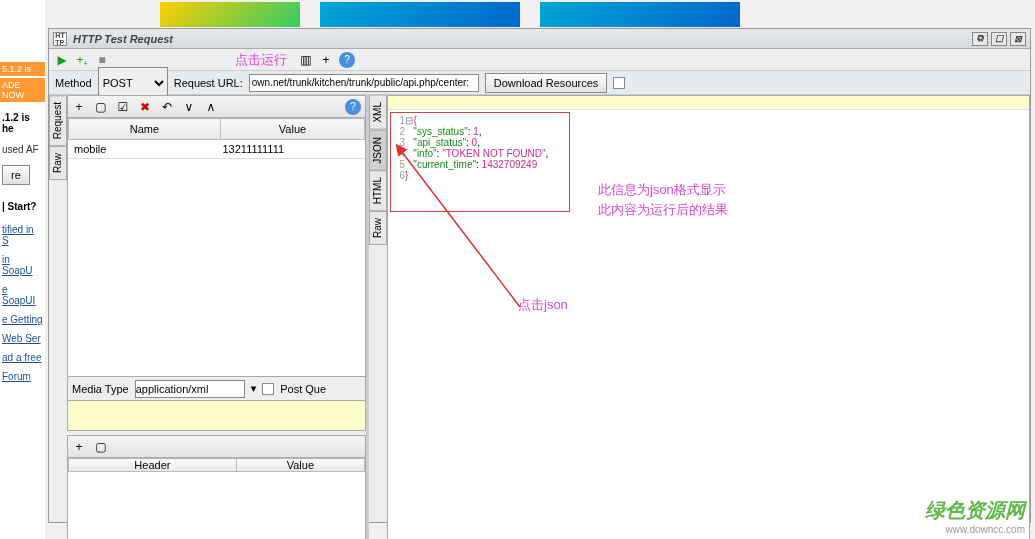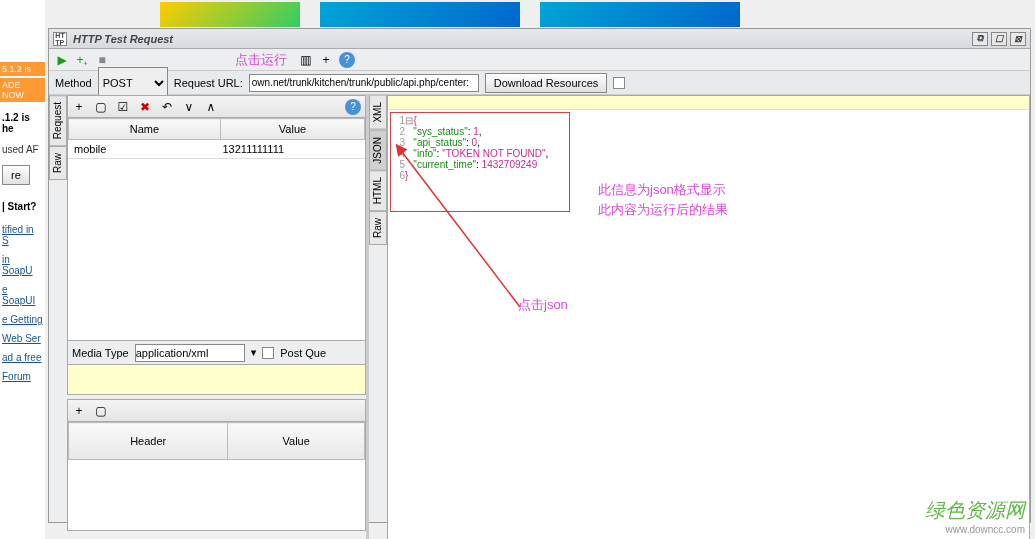--- a/index.html
+++ b/index.html
@@ -38,29 +38,29 @@
 .left-side-tabs { position: absolute; left: 0; top: 0; width: 18px; display: flex; flex-direction: column; }
 .vtab { writing-mode: vertical-rl; transform: rotate(180deg); font-size: 10px; padding: 6px 2px; border: 1px solid #aaa; background: #e8e8e8; cursor: pointer; text-align: center; }
 
 .subpanel { margin-left: 18px; border: 1px solid #aaa; display: flex; flex-direction: column; }
 .subpanel-tb { height: 22px; background: linear-gradient(#f4f4f4, #e4e4e4); border-bottom: 1px solid #aaa; display: flex; align-items: center; padding: 0 4px; gap: 8px; font-size: 11px; }
 .help-btn { width: 16px; height: 16px; border-radius: 50%; background: #4a90d9; color: #fff; font-size: 10px; display: flex; align-items: center; justify-content: center; cursor: pointer; }
 
 .params-table { width: 100%; border-collapse: collapse; font-size: 11px; }
 .params-table th { background: linear-gradient(#fafafa, #e8e8e8); border: 1px solid #bbb; padding: 4px; font-weight: normal; }
 .params-table td { border-bottom: 1px solid #ddd; padding: 3px 6px; }
-.params-body { height: 200px; overflow: auto; background: #fff; }
+.params-body { height: 236px; overflow: auto; background: #fff; }
 
 .media-row { height: 24px; display: flex; align-items: center; padding: 0 4px; gap: 6px; font-size: 11px; border-top: 1px solid #aaa; }
 .media-input { width: 110px; height: 18px; border: 1px solid #888; font-size: 11px; }
 .yellow-area { height: 30px; background: #ffffcc; border-top: 1px solid #aaa; }
 
 .headers-panel { margin-left: 18px; margin-top: 4px; border: 1px solid #aaa; }
 .headers-table { width: 100%; border-collapse: collapse; font-size: 11px; }
-.headers-table th { background: linear-gradient(#fafafa, #e8e8e8); border: 1px solid #bbb; padding: 12px; font-weight: normal; }
+.headers-table th { background: linear-gradient(#fafafa, #e8e8e8); border: 1px solid #bbb; padding: 0; font-weight: normal; }
 .headers-body { height: 70px; background: #fff; }
 
 .right-pane { flex: 1; display: flex; position: relative; }
 .right-side-tabs { width: 18px; display: flex; flex-direction: column; }
 .response-area { flex: 1; background: #fff; border: 1px solid #aaa; position: relative; }
 .yellow-bar { height: 14px; background: #ffffcc; border-bottom: 1px solid #ddd; }
 
 .json-box { position: absolute; left: 2px; top: 16px; width: 180px; height: 100px; border: 1px solid #cc4444; font-family: monospace; font-size: 10px; padding: 2px; }
 .json-gutter { display: inline-block; width: 12px; text-align: right; color: #999; }
 .json-line { white-space: pre; }
@@ -69,21 +69,21 @@
 .json-val { color: #c92c8c; }
 
 .annot { position: absolute; color: #d946d9; font-size: 13px; }
 .annot-1 { left: 210px; top: 85px; }
 .annot-2 { left: 210px; top: 105px; }
 .annot-3 { left: 130px; top: 200px; }
 
 svg.arrow { position: absolute; left: 2px; top: 16px; pointer-events: none; }
 
 .watermark { position: absolute; right: 10px; bottom: 4px; text-align: right; }
-.wm-cn { color: #5fb847; font-size: 20px; font-weight: normal; font-style: italic; }
+.wm-cn { color: #5fb847; font-size: 20px; font-weight: bold; font-style: italic; }
 .wm-url { color: #999; font-size: 10px; }
 </style>
 </head>
 <body>
 
 <div class="bg-banners">
   <div class="banner banner1"></div>
   <div class="banner"></div>
   <div class="banner"></div>
 </div>

